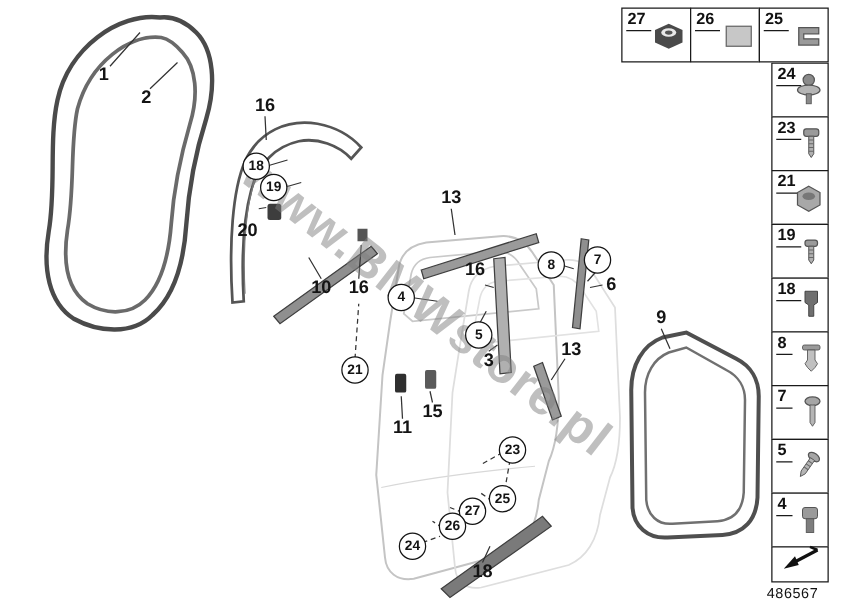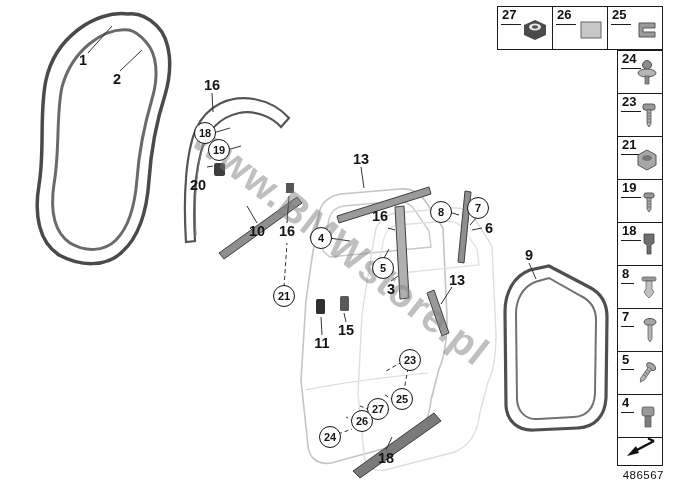--- a/index.html
+++ b/index.html
@@ -11,21 +11,21 @@
              color:rgba(128,128,128,0.5);white-space:nowrap;pointer-events:none;}
   .callout{position:absolute;transform:translate(-50%,-50%);z-index:5;
            font-weight:bold;font-size:14.5px;color:#141414;cursor:pointer;line-height:1;}
   .callout.circled{width:20px;height:20px;border:1.6px solid #141414;border-radius:50%;
            background:#fff;display:flex;align-items:center;justify-content:center;
            font-size:11px;}
   .cell{position:absolute;box-sizing:border-box;border:1.4px solid #1a1a1a;background:#fff;z-index:6;cursor:pointer;}
   .cell .num{position:absolute;top:1px;left:3px;font-weight:bold;font-size:13px;line-height:1.15;
            border-bottom:1.3px solid #1a1a1a;padding:0 5px 1px 1px;}
   .cell .iconwrap{position:absolute;right:2px;bottom:1px;}
-  .docnum{position:absolute;left:604px;top:469px;width:60px;text-align:right;
+  .docnum{position:absolute;left:604px;top:469px;width:60px;text-align:center;
            font-size:11.5px;letter-spacing:.5px;z-index:6;}
 </style>
 </head>
 <body>
 
 <div class="stage">
 
   <svg class="artwork" width="686" height="484" viewBox="0 0 686 484">
 
     <g fill="none">

